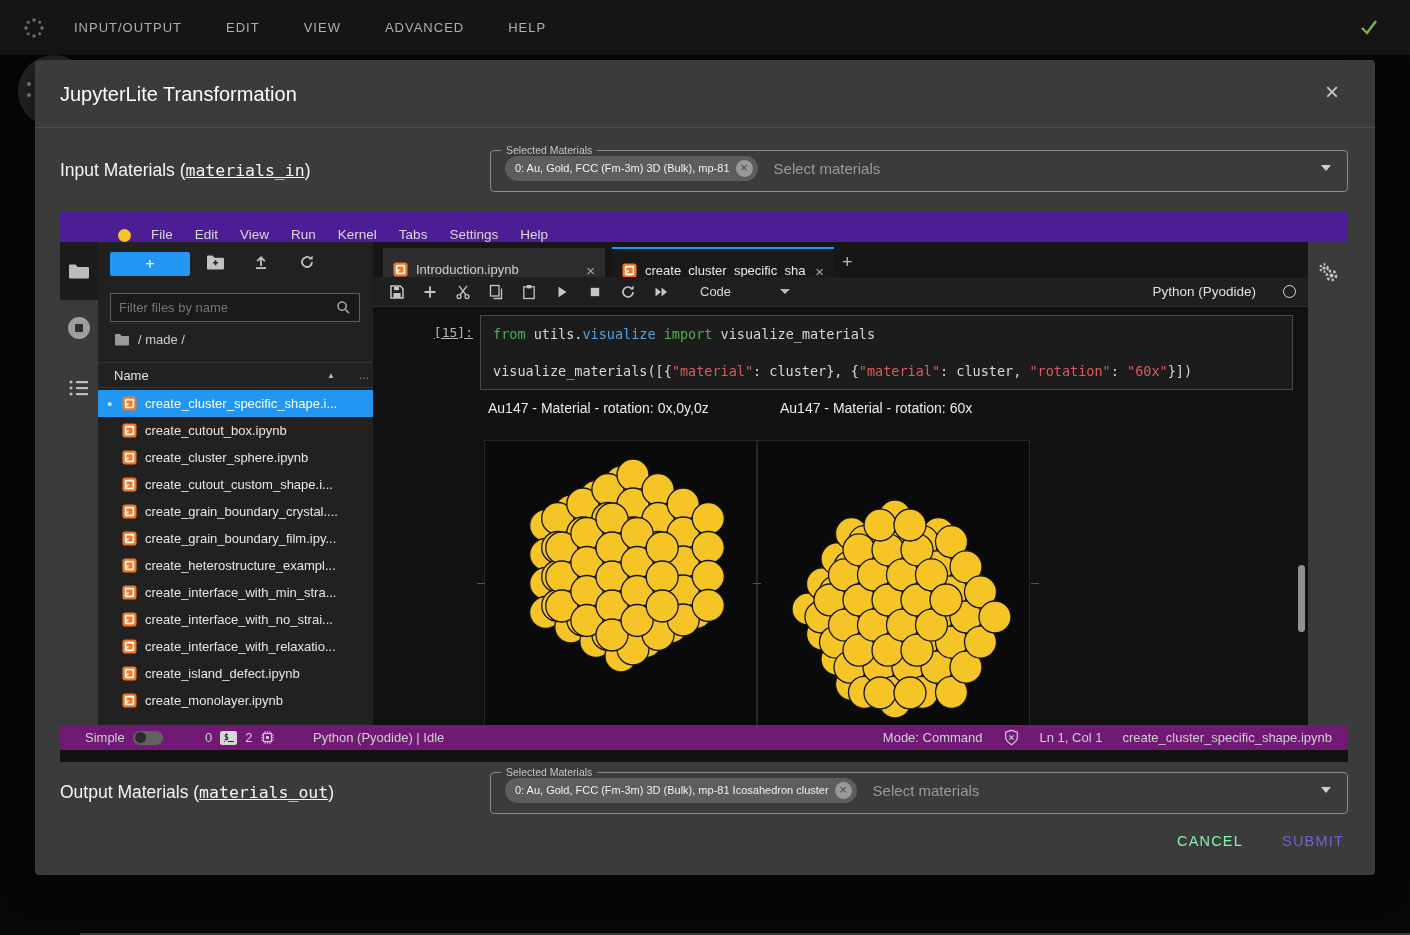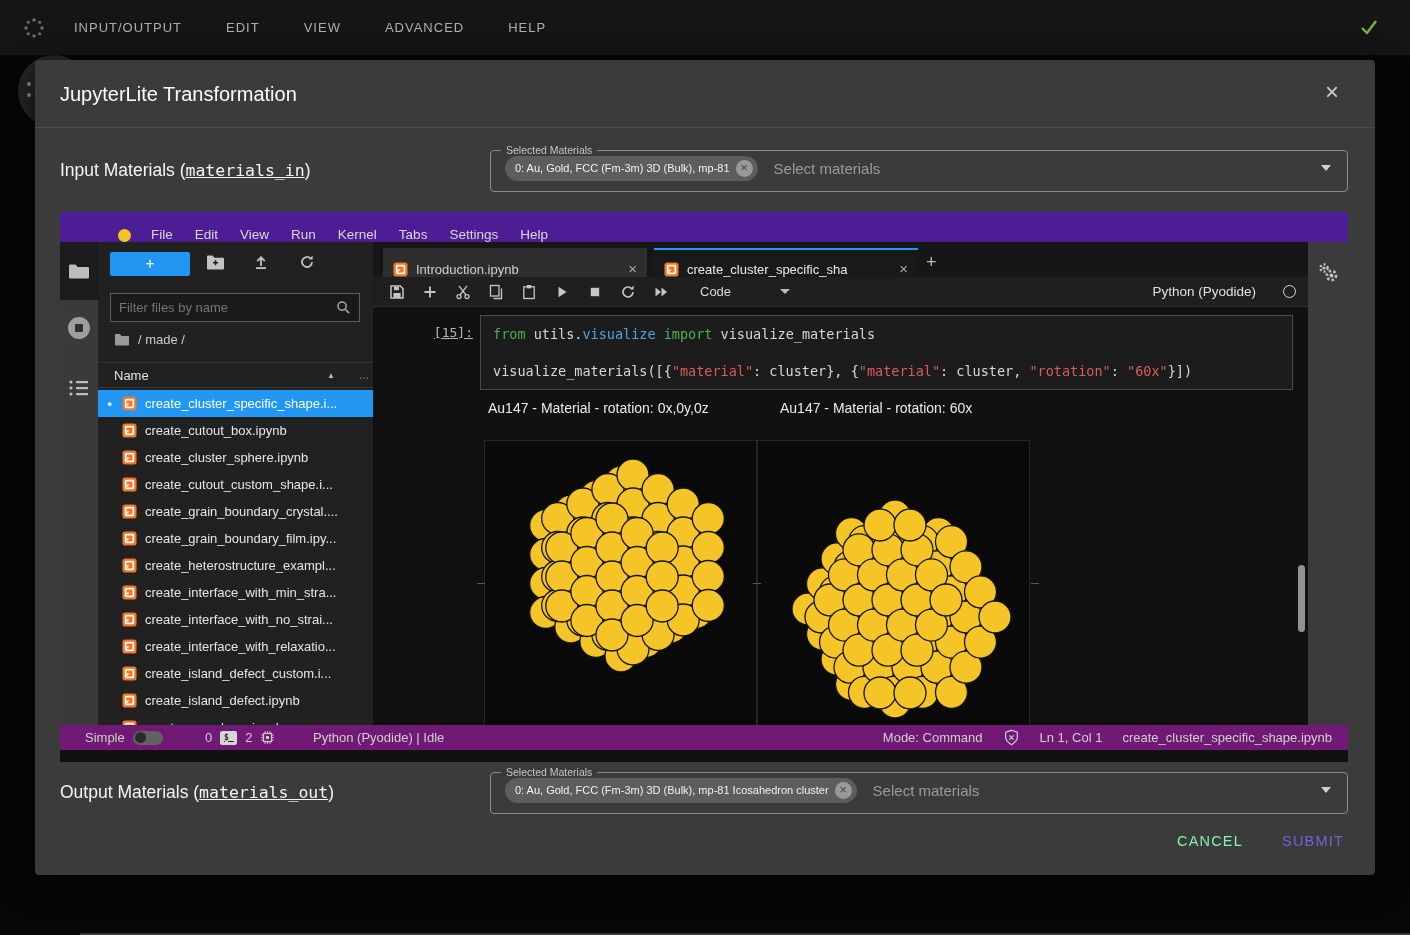--- a/index.html
+++ b/index.html
@@ -77,21 +77,21 @@
   #fb-head .dots { position:absolute; right:4px; color:#777; font-size:12px; }
   #file-list { position:absolute; left:0; top:148px; right:0; bottom:0; overflow:hidden; }
   .frow { height:27px; display:flex; align-items:center; padding-left:9px; gap:8px; cursor:pointer; }
   .frow .dot { width:7px; font-size:9px; color:#e8e8e8; }
   .frow .lbl { font-size:13px; color:#e6e6e6; white-space:nowrap; overflow:hidden; }
   .frow.sel { background:#2196f3; }
   .frow.sel .lbl { color:#fff; }
 
   #nb { flex:1; background:#111; position:relative; display:flex; flex-direction:column; }
   #nb-tabs { height:35px; background:#161616; display:flex; align-items:flex-end; padding-left:10px; }
-  .tab { width:264px; height:29px; display:flex; align-items:flex-end; padding:0 10px; gap:8px; cursor:pointer; }
+  .tab { width:222px; height:29px; display:flex; align-items:flex-start; padding:14px 10px; gap:8px; cursor:pointer; }
   .tab .tlbl { font-size:13px; color:#cfcfcf; white-space:nowrap; overflow:hidden; flex:1; }
   .tab .tx { color:#a9a9a9; font-size:15px; }
   .tab.inactive { background:#2d2d2d; margin-right:7px; }
   .tab.active { background:#191919; border-top:2px solid #2196f3; }
   .tab.active .tlbl { color:#eaeaea; }
   #tab-add { margin-left:8px; margin-bottom:4px; color:#bbb; font-size:18px; cursor:pointer; }
 
   #nb-toolbar { height:30px; background:#1f1f1f; border-bottom:1px solid #2d2d2d;
                 display:flex; align-items:center; padding-left:16px; gap:17px; }
   .ti { width:16px; height:16px; cursor:pointer; }
@@ -393,32 +393,20 @@
                 <span class="dot"></span>
                 <span style="width: 15px; height: 15px; display: flex;">
                   <svg width="15" height="15" viewBox="0 0 16 16">
                     <rect x="0.5" y="0.5" width="15" height="15" rx="3" fill="#F37726"></rect>
                     <rect x="3" y="3" width="10" height="10" rx="1.5" fill="#ffffff"></rect>
                     <rect x="4.8" y="4.8" width="6.4" height="6.4" fill="#F37726"></rect>
                     <path d="M4.8 11.2 L8 8 H4.8 Z" fill="#ffffff"></path>
                   </svg>
                 </span>
                 <span class="lbl">create_interface_with_relaxatio...</span>
-              </div>
-              <div class="frow">
-                <span class="dot"></span>
-                <span style="width: 15px; height: 15px; display: flex;">
-                  <svg width="15" height="15" viewBox="0 0 16 16">
-                    <rect x="0.5" y="0.5" width="15" height="15" rx="3" fill="#F37726"></rect>
-                    <rect x="3" y="3" width="10" height="10" rx="1.5" fill="#ffffff"></rect>
-                    <rect x="4.8" y="4.8" width="6.4" height="6.4" fill="#F37726"></rect>
-                    <path d="M4.8 11.2 L8 8 H4.8 Z" fill="#ffffff"></path>
-                  </svg>
-                </span>
-                <span class="lbl">create_island_defect_custom.i...</span>
               </div>
               <div class="frow">
                 <span class="dot"></span>
                 <span style="width: 15px; height: 15px; display: flex;">
                   <svg width="15" height="15" viewBox="0 0 16 16">
                     <rect x="0.5" y="0.5" width="15" height="15" rx="3" fill="#F37726"></rect>
                     <rect x="3" y="3" width="10" height="10" rx="1.5" fill="#ffffff"></rect>
                     <rect x="4.8" y="4.8" width="6.4" height="6.4" fill="#F37726"></rect>
                     <path d="M4.8 11.2 L8 8 H4.8 Z" fill="#ffffff"></path>
                   </svg>

